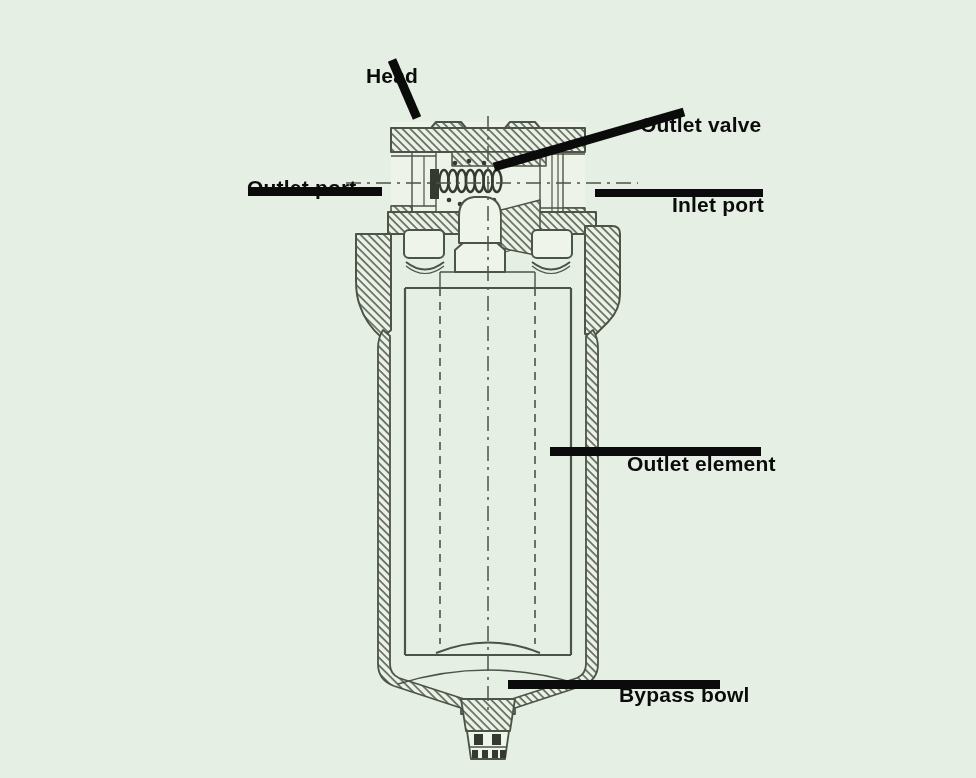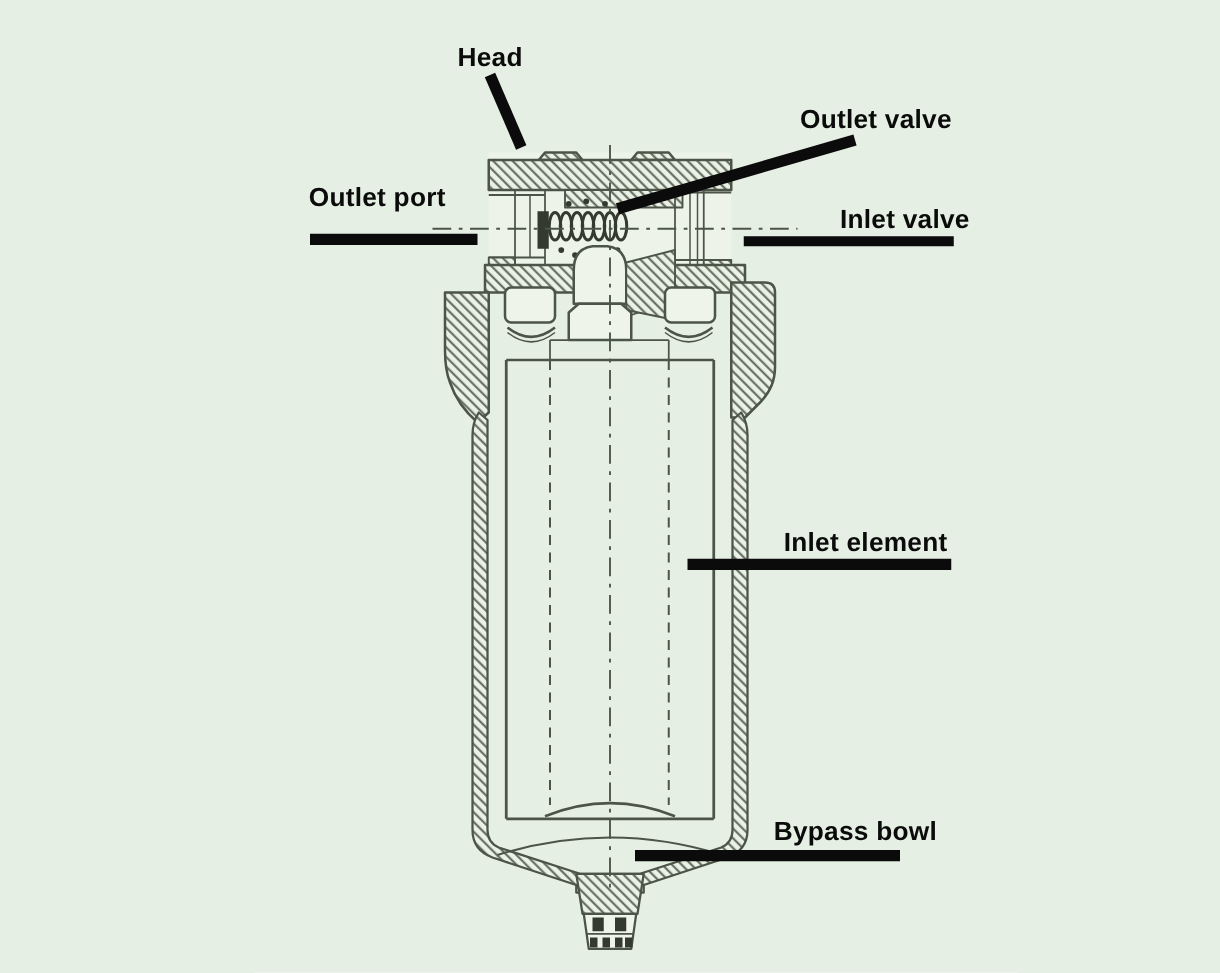--- a/index.html
+++ b/index.html
@@ -12,20 +12,21 @@
   }
   #drawing{position:absolute;left:0;top:0;}
   .lbl{
     position:absolute;
     font-weight:bold;
     font-size:21px;
     line-height:1.0;
     color:#0b0b0b;
     white-space:nowrap;
     letter-spacing:0.2px;
+    margin-top:29px;
   }
   #lbl-head{left:366px;top:36px;}
   #lbl-bypass{left:640px;top:85px;}
   #lbl-outlet{left:247px;top:148px;}
   #lbl-inlet{left:672px;top:165px;}
   #lbl-element{left:627px;top:424px;}
   #lbl-bowl{left:619px;top:655px;}
 </style>
 </head>
 <body>
@@ -150,16 +151,16 @@
       <rect x="248" y="187" width="134" height="9"></rect>
       <rect x="595" y="189" width="168" height="8"></rect>
       <rect x="550" y="447" width="211" height="9"></rect>
       <rect x="508" y="680" width="212" height="9"></rect>
     </g>
   </svg>
 
   <div class="lbl" id="lbl-head">Head</div>
   <div class="lbl" id="lbl-bypass">Outlet valve</div>
   <div class="lbl" id="lbl-outlet">Outlet port</div>
-  <div class="lbl" id="lbl-inlet">Inlet valve</div>
-  <div class="lbl" id="lbl-element">Inlet element</div>
+  <div class="lbl" id="lbl-inlet">Inlet port</div>
+  <div class="lbl" id="lbl-element">Outlet element</div>
   <div class="lbl" id="lbl-bowl">Bypass bowl</div>
 </div>
 
 </body></html>

